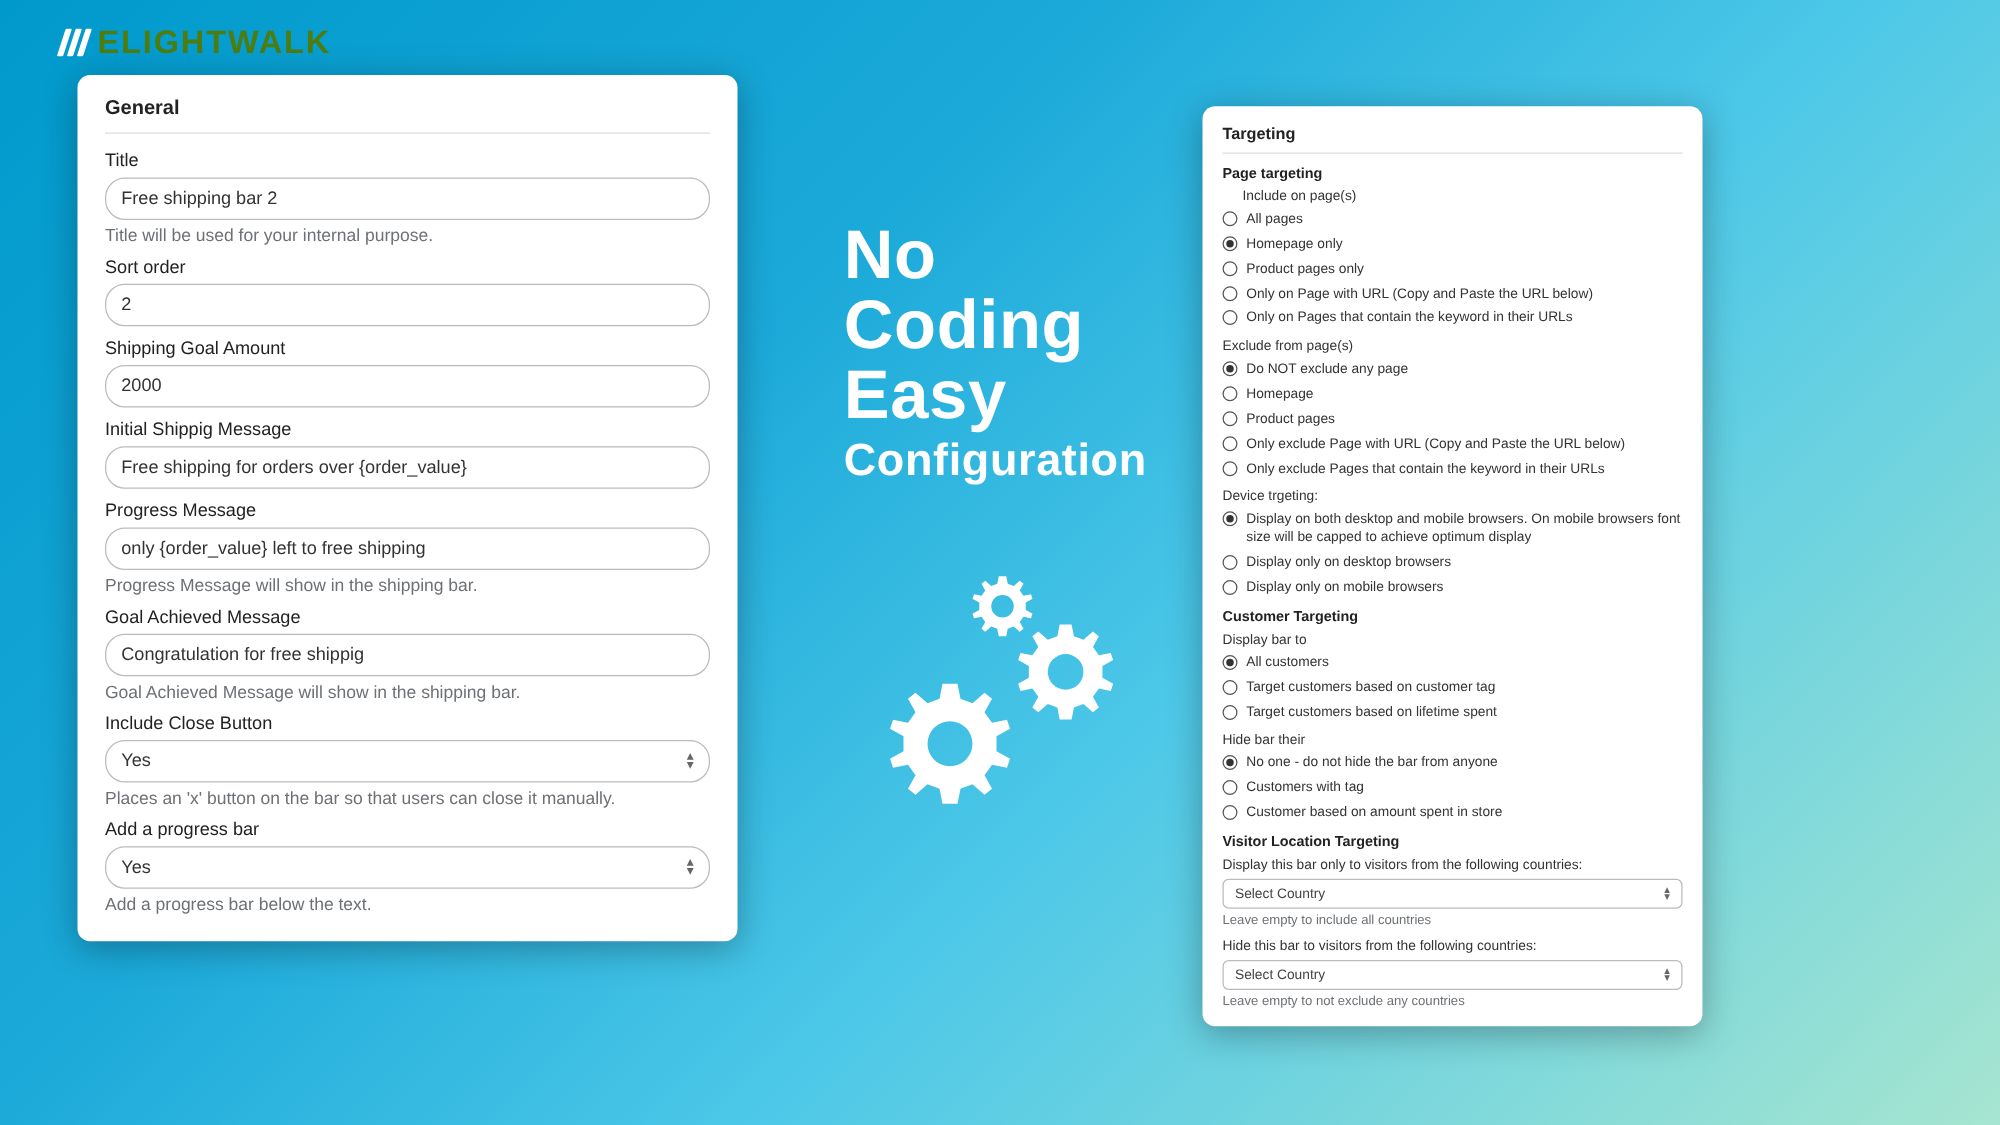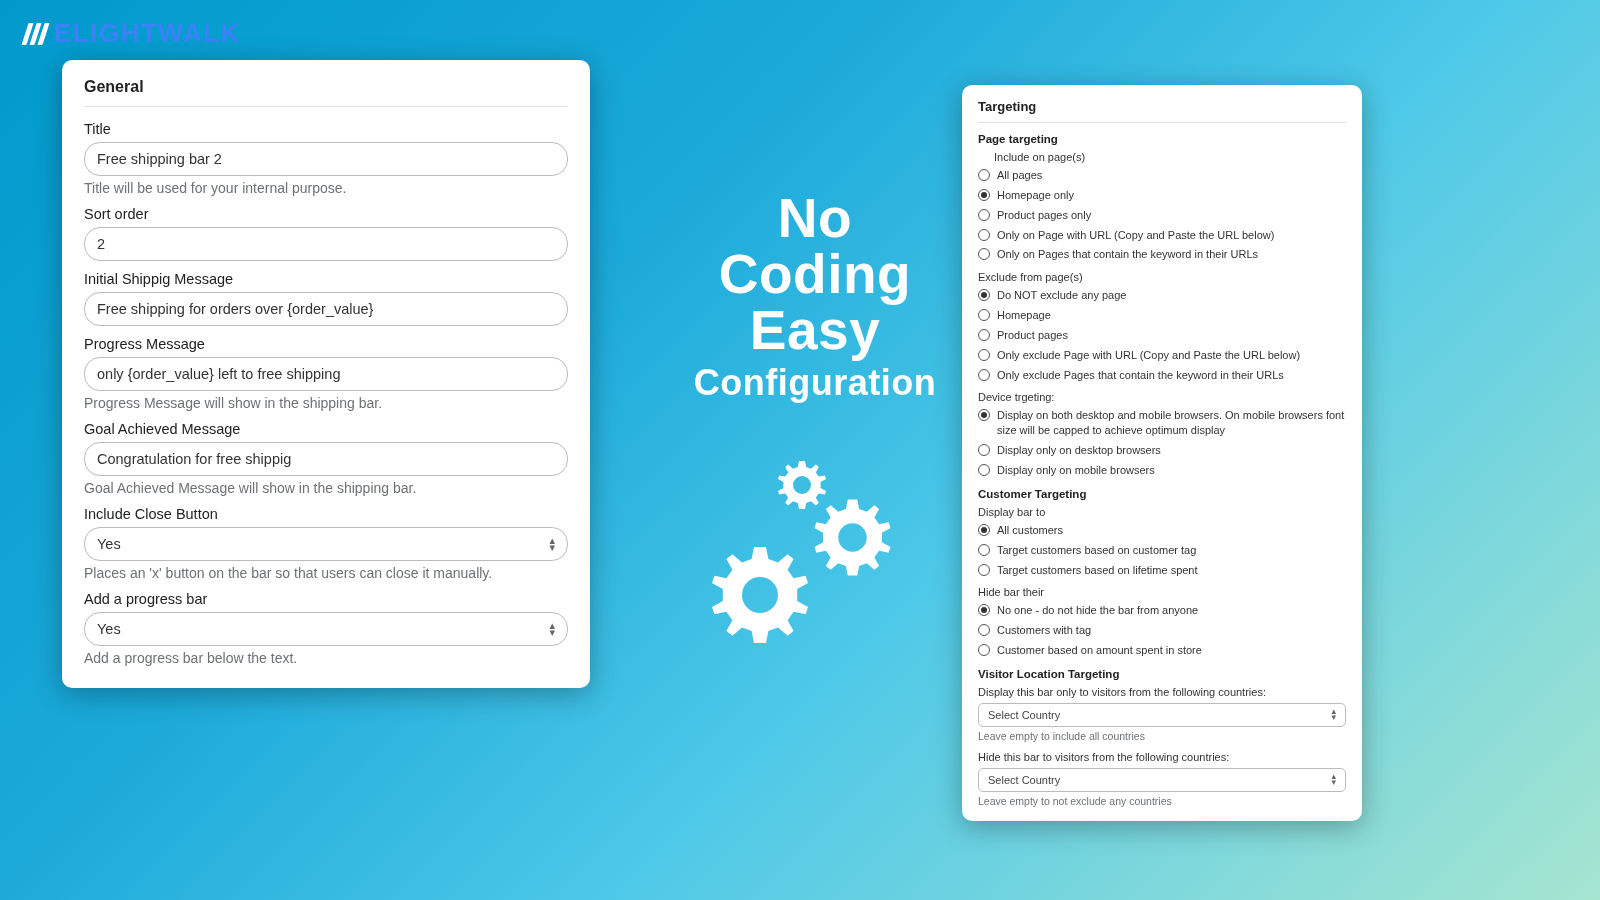--- a/index.html
+++ b/index.html
@@ -7,25 +7,25 @@
   width: 1600px;
   height: 900px;
   background: linear-gradient(135deg, #0099cc 0%, #1ba9d9 35%, #4dc8e8 60%, #a6e5d0 100%);
   font-family: -apple-system, BlinkMacSystemFont, "Segoe UI", Arial, sans-serif;
   position: relative;
   overflow: hidden;
 }
 .logo {
   position: absolute;
   top: 18px;
-  left: 25px;
+  left: 49px;
   display: flex;
   align-items: center;
   gap: 8px;
-  color: #3b82f6;
+  color: #4d7c0f;
   font-weight: 700;
   font-size: 26px;
   letter-spacing: 1.5px;
 }
 .logo-mark {
   display: flex;
   gap: 3px;
 }
 .logo-bar {
   width: 5px;
@@ -141,24 +141,24 @@
   color:#444;
 }
 .small-help {
   font-size: 10.5px;
   color: #6d7175;
   margin-top: 1px;
 }
 
 .hero {
   position: absolute;
-  top: 190px;
+  top: 175px;
   left: 675px;
   width: 280px;
-  text-align: center;
+  text-align: left;
   color: #fff;
 }
 .hero h1 {
   font-family: Impact, "Arial Black", sans-serif;
   font-size: 55px;
   font-weight: 800;
   line-height: 1.02;
   letter-spacing: 0.5px;
 }
 .hero h2 {
@@ -199,20 +199,24 @@
     <label class="field-label">Title</label>
     <div class="text-input">Free shipping bar 2</div>
     <div class="help-text">Title will be used for your internal purpose.</div>
   </div>
 
   <div class="field">
     <label class="field-label">Sort order</label>
     <div class="text-input">2</div>
   </div>
 
+  <div class="field">
+    <label class="field-label">Shipping Goal Amount</label>
+    <div class="text-input">2000</div>
+  </div>
 
   <div class="field">
     <label class="field-label">Initial Shippig Message</label>
     <div class="text-input">Free shipping for orders over  {order_value}</div>
   </div>
 
   <div class="field">
     <label class="field-label">Progress Message</label>
     <div class="text-input">only {order_value} left to free shipping</div>
     <div class="help-text">Progress Message will show in the shipping bar.</div>

